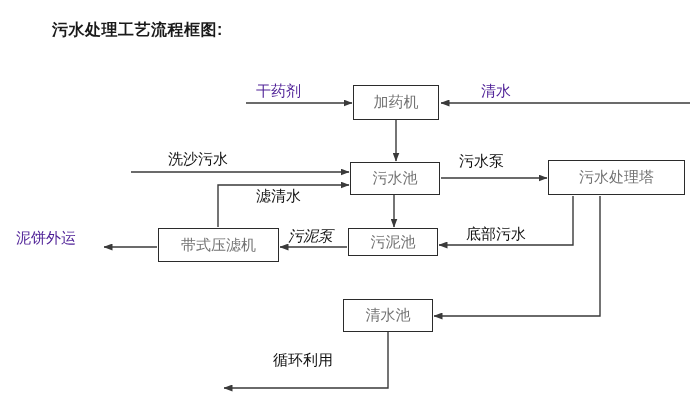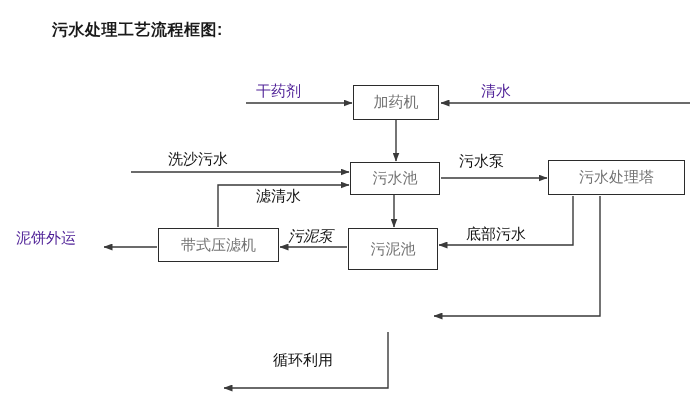--- a/index.html
+++ b/index.html
@@ -113,24 +113,27 @@
   </div>
 
   <div class="node" style="left:548px; top:160px; width:137px; height:35px;">
     <span>污水处理塔</span>
   </div>
 
   <div class="node" style="left:158px; top:228px; width:121px; height:34px;">
     <span>带式压滤机</span>
   </div>
 
-  <div class="node" style="left:348px; top:228px; width:90px; height:42px;">
+  <div class="node" style="left:348px; top:228px; width:90px; height:28px;">
     <span>污泥池</span>
   </div>
 
+  <div class="node" style="left:343px; top:299px; width:90px; height:33px;">
+    <span>清水池</span>
+  </div>
 
   <div class="term-label" style="left:256px; top:82px;">干药剂</div>
 
   <div class="term-label" style="left:481px; top:82px;">清水</div>
 
   <div class="edge-label" style="left:168px; top:150px;">洗沙污水</div>
 
   <div class="edge-label" style="left:256px; top:187px;">滤清水</div>
 
   <div class="edge-label" style="left:459px; top:152px;">污水泵</div>

